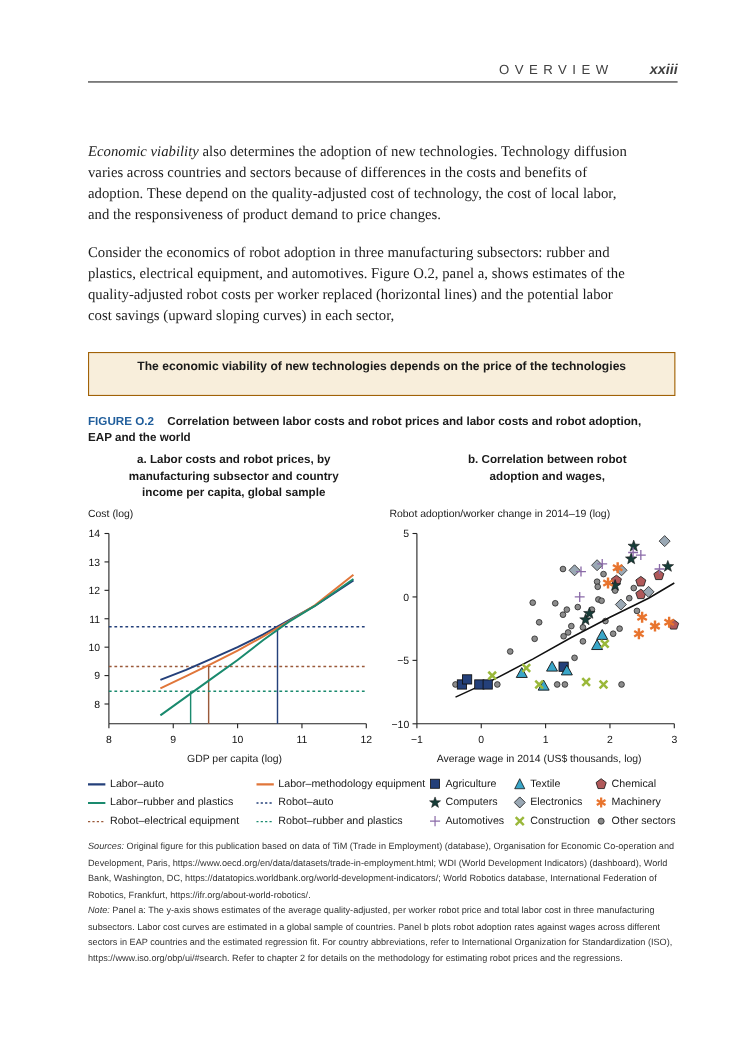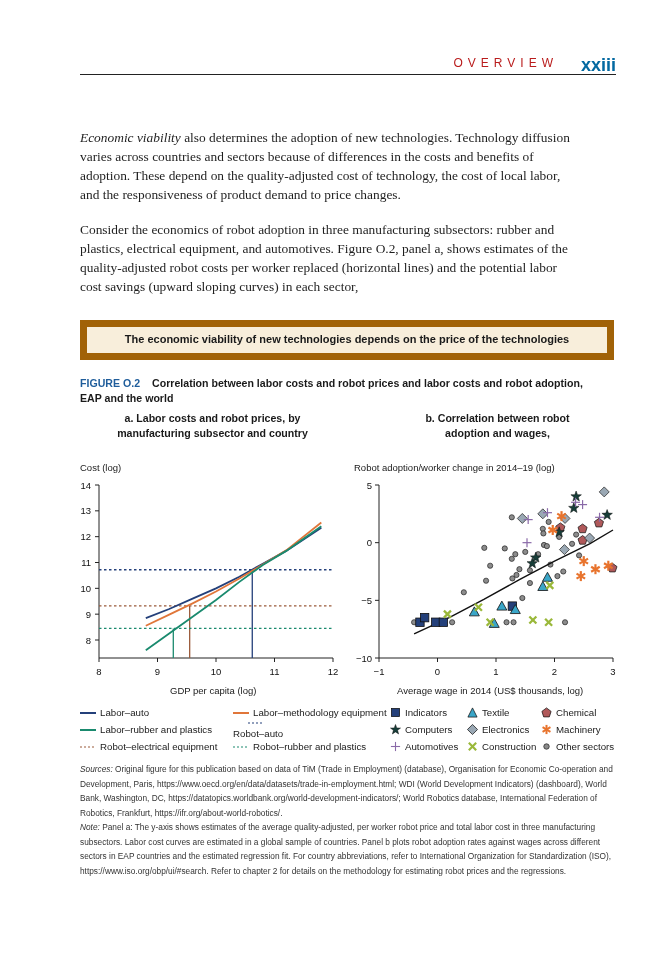--- a/index.html
+++ b/index.html
@@ -1,22 +1,22 @@
 <!DOCTYPE html>
 <html><head>
 <meta charset="utf-8">
 <style>
   html, body { margin:0; padding:0; background:#ffffff; }
   body { width:672px; height:960px; position:relative; overflow:hidden; font-family:"Liberation Sans", sans-serif; color:#1a1a1a; }
   .header { position:absolute; left:80px; right:56px; top:54px; height:20px; border-bottom:1px solid #222; }
-  .header .section { position:absolute; right:58px; top:2px; font-size:12px; letter-spacing:5px; color:#b91c1c; }
-  .header .page { position:absolute; right:0; top:1px; font-size:18px; font-weight:bold; color:#0369a1; }
+  .header .section { position:absolute; right:58px; top:2px; font-size:12px; letter-spacing:5px; color:#404040; }
+  .header .page { position:absolute; right:0; top:1px; font-size:13px; font-weight:bold; color:#404040;font-style:italic; }
   .para { position:absolute; left:80px; width:500px; font-family:"Liberation Serif", serif; font-size:13.4px; line-height:19px; color:#1e1e1e; }
   .para i { font-style:italic; }
-  .callout { position:absolute; left:80px; top:320px; width:534px; height:40px; background:#f8eedb; border:7px solid #a16207; box-sizing:border-box; text-align:center; font-size:11px; font-weight:bold; line-height:15px; padding-top:5px; }
+  .callout { position:absolute; left:80px; top:320px; width:534px; height:40px; background:#f8eedb; border:1px solid #a16207; box-sizing:border-box; text-align:center; font-size:11px; font-weight:bold; line-height:15px; padding-top:5px; }
   .fig-title { position:absolute; left:80px; top:376px; width:520px; font-size:10.6px; font-weight:bold; line-height:15px; }
   .fig-title .num { color:#1f5d9b; margin-right:12px; }
   .panel-title { position:absolute; font-size:10.6px; font-weight:bold; text-align:center; line-height:15px; }
   .axis-label { position:absolute; font-size:9.5px; }
   svg text { font-family:"Liberation Sans", sans-serif; font-size:9.5px; fill:#111; }
   .legend { position:absolute; font-size:9.7px; line-height:17px; }
   .legend .item { position:absolute; white-space:nowrap; display:flex; align-items:center; }
   .legend .sw { display:inline-block; width:16px; margin-right:4px; }
   .legend .mk { display:inline-block; width:11px; height:11px; margin-right:4px; }
   .notes { position:absolute; left:80px; top:762px; width:540px; font-size:8.3px; line-height:14.5px; color:#333; }
@@ -38,20 +38,21 @@
   <div>The economic viability of new technologies depends on the price of the technologies</div>
 </div>
 
 <div class="fig-title">
   <span class="num">FIGURE O.2</span><span>Correlation between labor costs and robot prices and labor costs and robot adoption, EAP and the world</span>
 </div>
 
 <div class="panel-title" style="left:95px; top:411px; width:235px;">
   <div>a. Labor costs and robot prices, by</div>
   <div>manufacturing subsector and country</div>
+  <div>income per capita, global sample</div>
 </div>
 <div class="panel-title" style="left:380px; top:411px; width:235px;">
   <div>b. Correlation between robot</div>
   <div>adoption and wages,</div>
 </div>
 
 <div class="axis-label" style="left:80px; top:462px;">Cost (log)</div>
 <div class="axis-label" style="left:354px; top:462px;">Robot adoption/worker change in 2014–19 (log)</div>
 <div class="axis-label" style="left:170px; top:685px;">GDP per capita (log)</div>
 <div class="axis-label" style="left:397px; top:685px;">Average wage in 2014 (US$ thousands, log)</div>
@@ -270,21 +271,21 @@
         <line x1="0" y1="2" x2="16" y2="2" stroke="#e0763a" stroke-width="2"></line>
       </svg>
       <span>Labor–methodology equipment</span>
   </div>
   <div class="item" style="left:80px; top:721px;">
     <svg class="sw" width="16" height="4">
         <line x1="0" y1="2" x2="16" y2="2" stroke="#1a8a6e" stroke-width="2"></line>
       </svg>
       <span>Labor–rubber and plastics</span>
   </div>
-  <div class="item" style="left:233px; top:721px;flex-direction:column;">
+  <div class="item" style="left:233px; top:721px;">
     <svg class="sw" width="16" height="4">
         <line x1="0" y1="2" x2="16" y2="2" stroke="#24407a" stroke-width="1.2" stroke-dasharray="2,2"></line>
       </svg>
       <span>Robot–auto</span>
   </div>
   <div class="item" style="left:80px; top:738px;justify-content:flex-end;">
     <svg class="sw" width="16" height="4">
         <line x1="0" y1="2" x2="16" y2="2" stroke="#9a5a3a" stroke-width="1.2" stroke-dasharray="2,2"></line>
       </svg>
       <span>Robot–electrical equipment</span>
@@ -293,21 +294,21 @@
     <svg class="sw" width="16" height="4">
         <line x1="0" y1="2" x2="16" y2="2" stroke="#1a8a6e" stroke-width="1.2" stroke-dasharray="2,2"></line>
       </svg>
       <span>Robot–rubber and plastics</span>
   </div>
 
   <div class="item" style="left:390px; top:704px;">
     <svg class="mk" viewBox="0 0 12 12">
         <rect x="1.5" y="1.5" width="9" height="9" fill="#24407a" stroke="#111" stroke-width="0.8"></rect>
       </svg>
-      <span>Indicators</span>
+      <span>Agriculture</span>
   </div>
   <div class="item" style="left:467px; top:704px;">
     <svg class="mk" viewBox="0 0 12 12">
         <polygon points="6,1 11,11 1,11" fill="#3aa6c8" stroke="#111" stroke-width="0.8"></polygon>
       </svg>
       <span>Textile</span>
   </div>
   <div class="item" style="left:541px; top:704px;">
     <svg class="mk" viewBox="0 0 12 12">
         <polygon points="6,1 11,4.8 9.1,10.8 2.9,10.8 1,4.8" fill="#b0595a" stroke="#111" stroke-width="0.8"></polygon>

